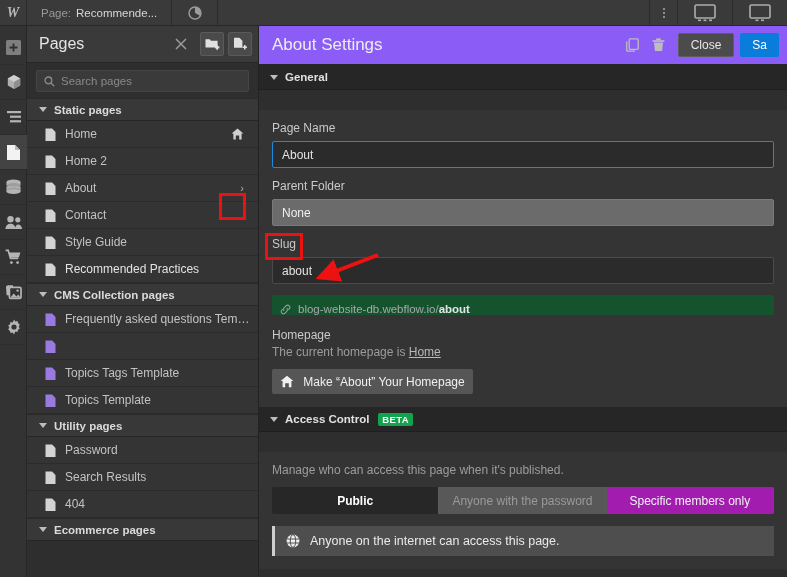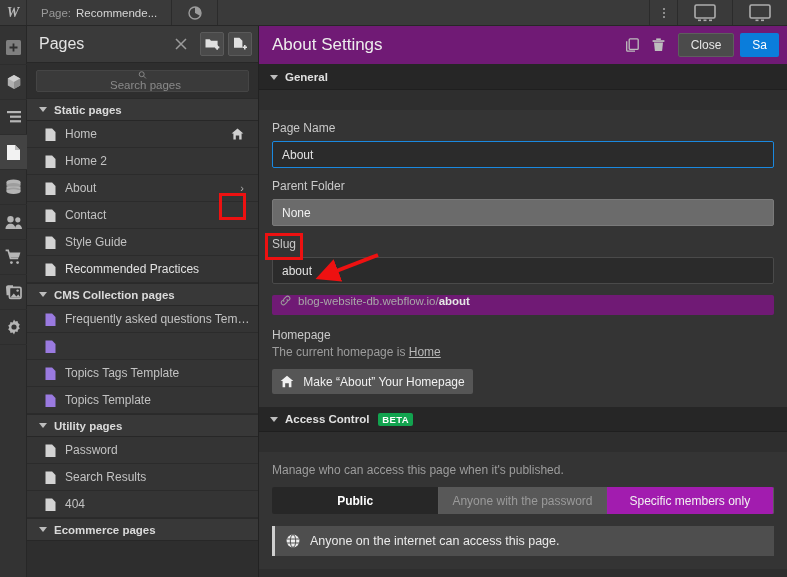--- a/index.html
+++ b/index.html
@@ -73,21 +73,21 @@
     justify-content: center; color: #9b9b9b; font-size: 14px; margin-right: 4px;
   }
   .ph-btn {
     width: 24px; height: 24px; background: #4a4a4a; border: 1px solid #5a5a5a;
     border-radius: 2px; display: flex; align-items: center; justify-content: center;
     margin-left: 4px;
   }
   .search-wrap { padding: 7px 9px 6px 9px; }
   .search-box {
     height: 22px; background: #3a3a3a; border: 1px solid #454545; border-radius: 2px;
-    display: flex; align-items: center; padding: 0 7px; flex-direction: column;
+    display: flex; align-items: center; padding: 0 7px;
   }
   .search-ph { color: #8a8a8a; font-size: 11.5px; margin-left: 6px; }
 
   .grp-head {
     height: 23px; background: #383838; border-top: 1px solid #2a2a2a;
     border-bottom: 1px solid #272727; display: flex; align-items: center;
     padding-left: 12px; font-weight: bold; font-size: 11.5px; color: #dadada;
   }
   .caret-d {
     width: 0; height: 0; border-left: 4px solid transparent;
@@ -102,21 +102,21 @@
     overflow: hidden; text-overflow: ellipsis; }
   .pg-icon { width: 11px; height: 13px; margin-right: 9px; flex: none; }
   .chev-r { color: #b0b0b0; font-size: 11px; padding: 0 6px; }
 
   
   .settings {
     position: absolute; left: 259px; top: 26px; width: 528px; height: 551px;
     background: #2e2e2e; overflow: hidden;
   }
   .set-head {
-    height: 39px; background: #701a75; border-bottom: 1px solid #262626;
+    height: 39px; background: #8b5cf6; border-bottom: 1px solid #262626;
     display: flex; align-items: center; padding: 0 8px 0 13px;
   }
   .set-title { font-size: 17px; color: #ededed; flex: 1; }
   .hd-icon { width: 26px; height: 26px; display: flex; align-items: center;
     justify-content: center; }
   .btn-close {
     height: 24px; padding: 0 12px; background: #4b4b4b; border: 1px solid #5e5e5e;
     border-radius: 2px; color: #e6e6e6; font-size: 12px; display: flex;
     align-items: center; margin-left: 6px;
   }
@@ -142,22 +142,22 @@
     display: flex; align-items: center; padding: 0 9px; color: #e2e2e2; font-size: 12px;
     margin-bottom: 11px;
   }
   .fld-input.focused { border-color: #1a89e0; background: #2b2b2b; }
   .fld-select {
     height: 27px; background: #6b6b6b; border: 1px solid #7a7a7a; border-radius: 2px;
     display: flex; align-items: center; padding: 0 9px; color: #f0f0f0; font-size: 12px;
     margin-bottom: 11px;
   }
   .url-strip {
-    height: 20px; background: #701a75; border-radius: 2px; display: flex;
-    align-items: flex-start; padding: 0 8px; font-size: 11.5px; color: #a8a8a8;
+    height: 20px; background: #14532d; border-radius: 2px; display: flex;
+    align-items: flex-end; padding: 0 8px; font-size: 11.5px; color: #a8a8a8;
     margin-bottom: 13px;
   }
   .url-strip b { color: #e5e5e5; font-weight: bold; }
   .sub-label { font-size: 12px; color: #c9c9c9; margin-bottom: 3px; }
   .sub-text { font-size: 12px; color: #9d9d9d; margin-bottom: 10px; }
   .sub-text u { color: #b8b8b8; }
   .btn-home {
     height: 25px; width: 201px; background: #565656; border-radius: 2px;
     display: flex; align-items: center; justify-content: center; gap: 9px;
     color: #f0f0f0; font-size: 12px;

